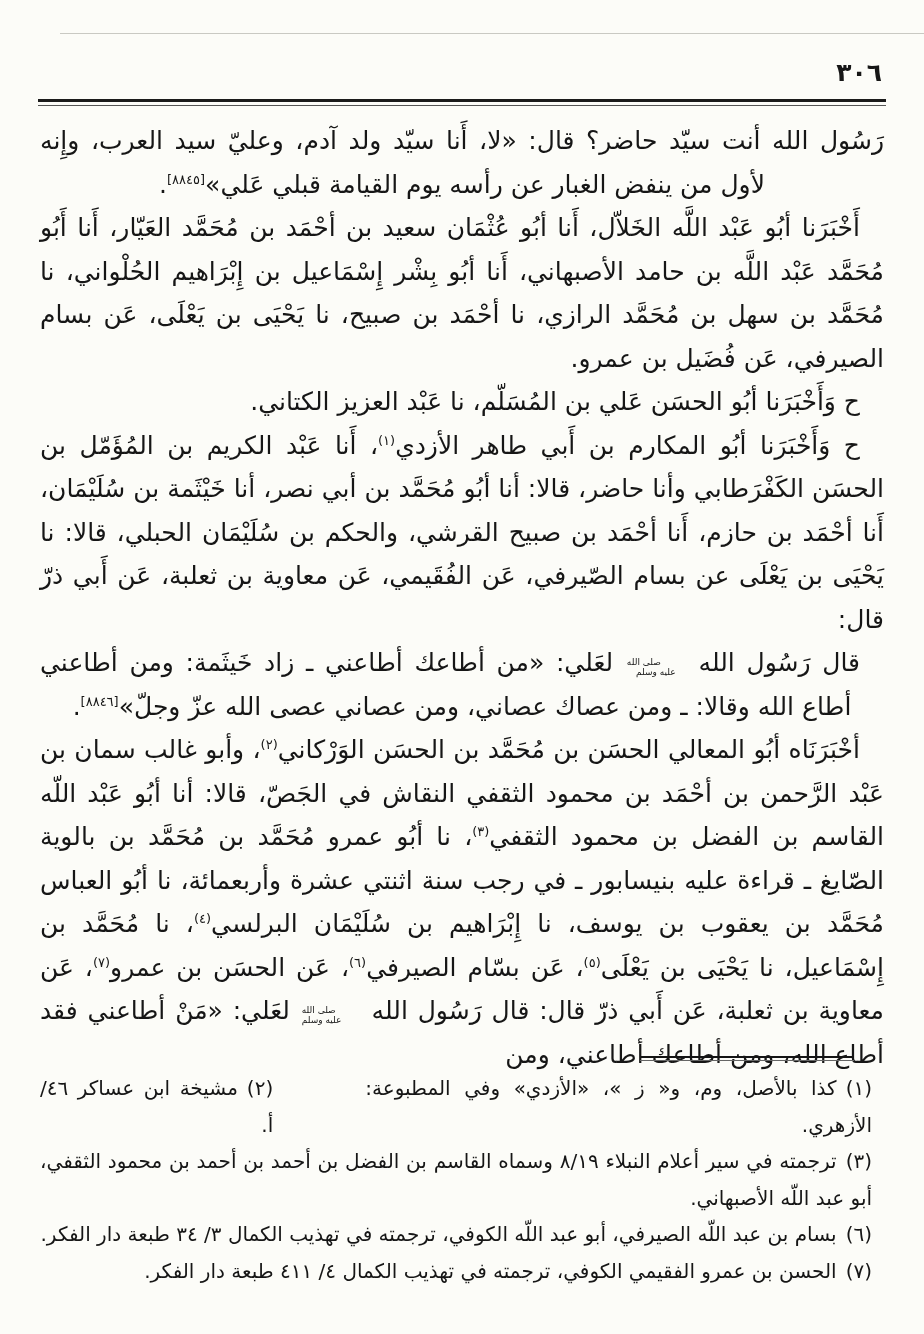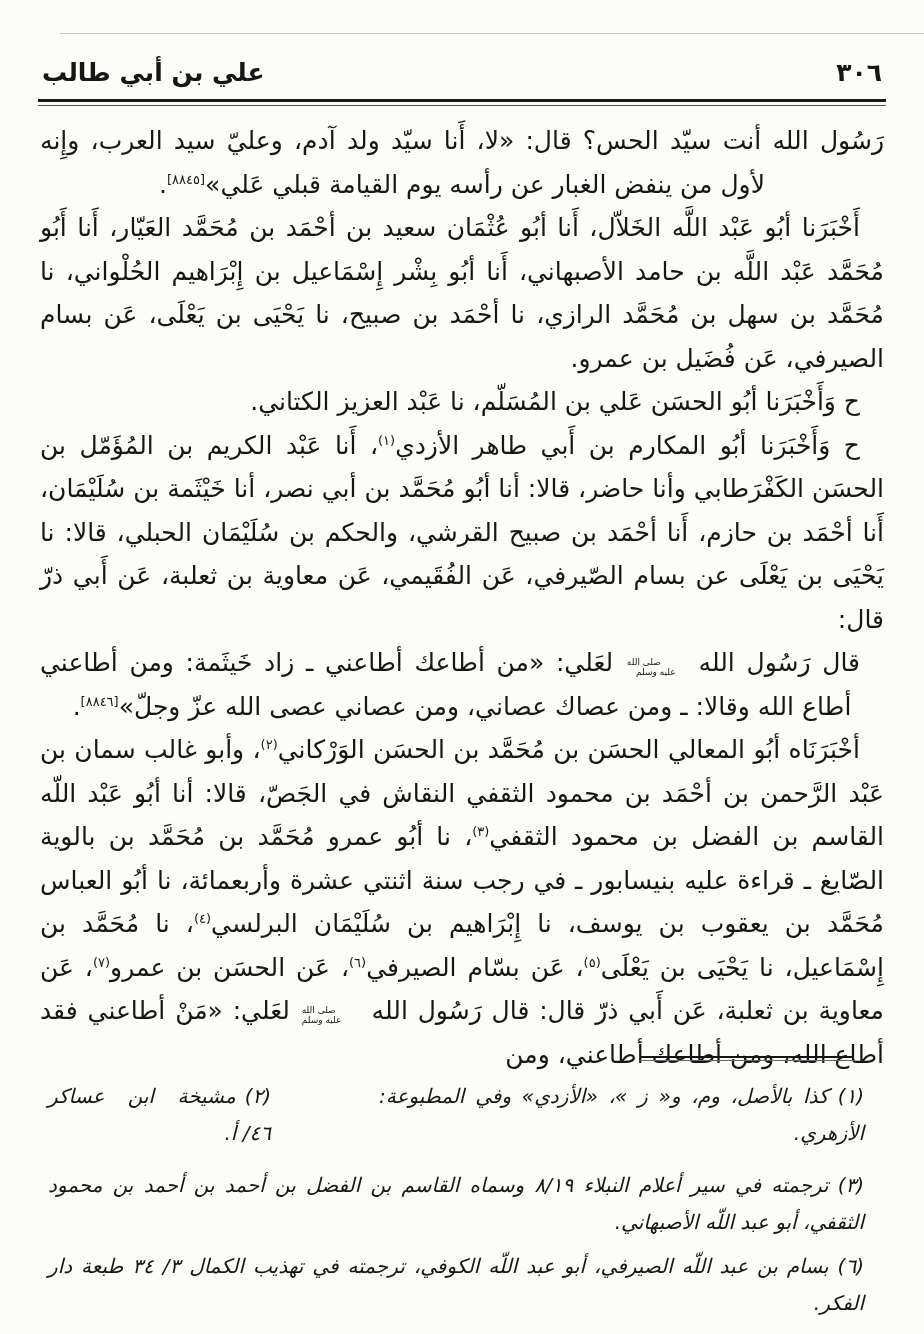--- a/index.html
+++ b/index.html
@@ -49,38 +49,37 @@
   .fn-divider{
     position:absolute;top:1056px;right:70px;width:214px;height:2px;
     border-top:2px solid #141414;border-bottom:1px solid #666;
   }
   .footnotes{
     position:absolute;top:1070px;right:52px;left:40px;
     direction:rtl;font-size:20px;line-height:36.5px;
     text-align:justify;
   }
   .fn-row1{display:flex;justify-content:flex-start;column-gap:92px;}
-  .fn{margin:8px;font-style:italic;}
+  .fn{margin:0;}
   .fn-marker{margin-left:9px;white-space:nowrap;}
 </style>
 </head>
 <body>
 
 <div class="page">
   <div class="top-edge"></div>
 
   <header class="hdr">
     <span>٣٠٦</span>
-    <span>علي بن أبي طالب</span>
   </header>
 
   <div class="hdr-rule"></div>
 
   <main class="body-text">
-      <p class="p-flush p-center-last"><span>رَسُول الله أنت سيّد الحس؟ قال: </span><span class="bold">«لا، أَنا سيّد ولد آدم، وعليّ سيد العرب، وإِنه لأول من ينفض الغبار عن رأسه يوم القيامة قبلي عَلي»</span><sup class="fnref bold">[٨٨٤٥]</sup><span>.</span></p>
+      <p class="p-flush p-center-last"><span>رَسُول الله أنت سيّد حاضر؟ قال: </span><span class="bold">«لا، أَنا سيّد ولد آدم، وعليّ سيد العرب، وإِنه لأول من ينفض الغبار عن رأسه يوم القيامة قبلي عَلي»</span><sup class="fnref bold">[٨٨٤٥]</sup><span>.</span></p>
       <p><span class="bold">أَخْبَرَنا</span><span> أبُو عَبْد اللَّه الخَلاّل، أَنا أبُو عُثْمَان سعيد بن أحْمَد بن مُحَمَّد العَيّار، أَنا أَبُو مُحَمَّد عَبْد اللَّه بن حامد الأصبهاني، أَنا أبُو بِشْر إِسْمَاعيل بن إِبْرَاهيم الحُلْواني، نا مُحَمَّد بن سهل بن مُحَمَّد الرازي، نا أحْمَد بن صبيح، نا يَحْيَى بن يَعْلَى، عَن بسام الصيرفي، عَن فُضَيل بن عمرو.</span></p>
       <p><span class="bold">ح وَأَخْبَرَنا</span><span> أبُو الحسَن عَلي بن المُسَلّم، نا عَبْد العزيز الكتاني.</span></p>
       <p><span class="bold">ح وَأَخْبَرَنا</span><span> أبُو المكارم بن أَبي طاهر الأزدي</span><sup class="fnref">(١)</sup><span>، أَنا عَبْد الكريم بن المُؤَمّل بن الحسَن الكَفْرَطابي وأنا حاضر، قالا: أنا أبُو مُحَمَّد بن أبي نصر، أنا خَيْثَمة بن سُلَيْمَان، أَنا أحْمَد بن حازم، أَنا أحْمَد بن صبيح القرشي، والحكم بن سُلَيْمَان الحبلي، قالا: نا يَحْيَى بن يَعْلَى عن بسام الصّيرفي، عَن الفُقَيمي، عَن معاوية بن ثعلبة، عَن أَبي ذرّ قال:</span></p>
       <p class="p-center-last"><span>قال رَسُول الله </span><span class="saw"><span>صلى الله</span><br><span>عليه وسلم</span></span><span> لعَلي: </span><span class="bold">«من أطاعك أطاعني ـ زاد خَيثَمة: ومن أطاعني أطاع الله وقالا: ـ ومن عصاك عصاني، ومن عصاني عصى الله عزّ وجلّ»</span><sup class="fnref bold">[٨٨٤٦]</sup><span>.</span></p>
       <p><span class="bold">أخْبَرَنَاه</span><span> أبُو المعالي الحسَن بن مُحَمَّد بن الحسَن الوَرْكاني</span><sup class="fnref">(٢)</sup><span>، وأبو غالب سمان بن عَبْد الرَّحمن بن أحْمَد بن محمود الثقفي النقاش في الجَصّ، قالا: أنا أبُو عَبْد اللّه القاسم بن الفضل بن محمود الثقفي</span><sup class="fnref">(٣)</sup><span>، نا أبُو عمرو مُحَمَّد بن مُحَمَّد بن بالوية الصّايغ ـ قراءة عليه بنيسابور ـ في رجب سنة اثنتي عشرة وأربعمائة، نا أبُو العباس مُحَمَّد بن يعقوب بن يوسف، نا إِبْرَاهيم بن سُلَيْمَان البرلسي</span><sup class="fnref">(٤)</sup><span>، نا مُحَمَّد بن إِسْمَاعيل، نا يَحْيَى بن يَعْلَى</span><sup class="fnref">(٥)</sup><span>، عَن بسّام الصيرفي</span><sup class="fnref">(٦)</sup><span>، عَن الحسَن بن عمرو</span><sup class="fnref">(٧)</sup><span>، عَن معاوية بن ثعلبة، عَن أَبي ذرّ قال: قال رَسُول الله </span><span class="saw"><span>صلى الله</span><br><span>عليه وسلم</span></span><span> لعَلي: </span><span class="bold">«مَنْ أطاعني فقد أطاع الله، ومن أطاعك أطاعني، ومن</span></p>
     </main>
 
   <div class="fn-divider"></div>
 
   <section class="footnotes">

